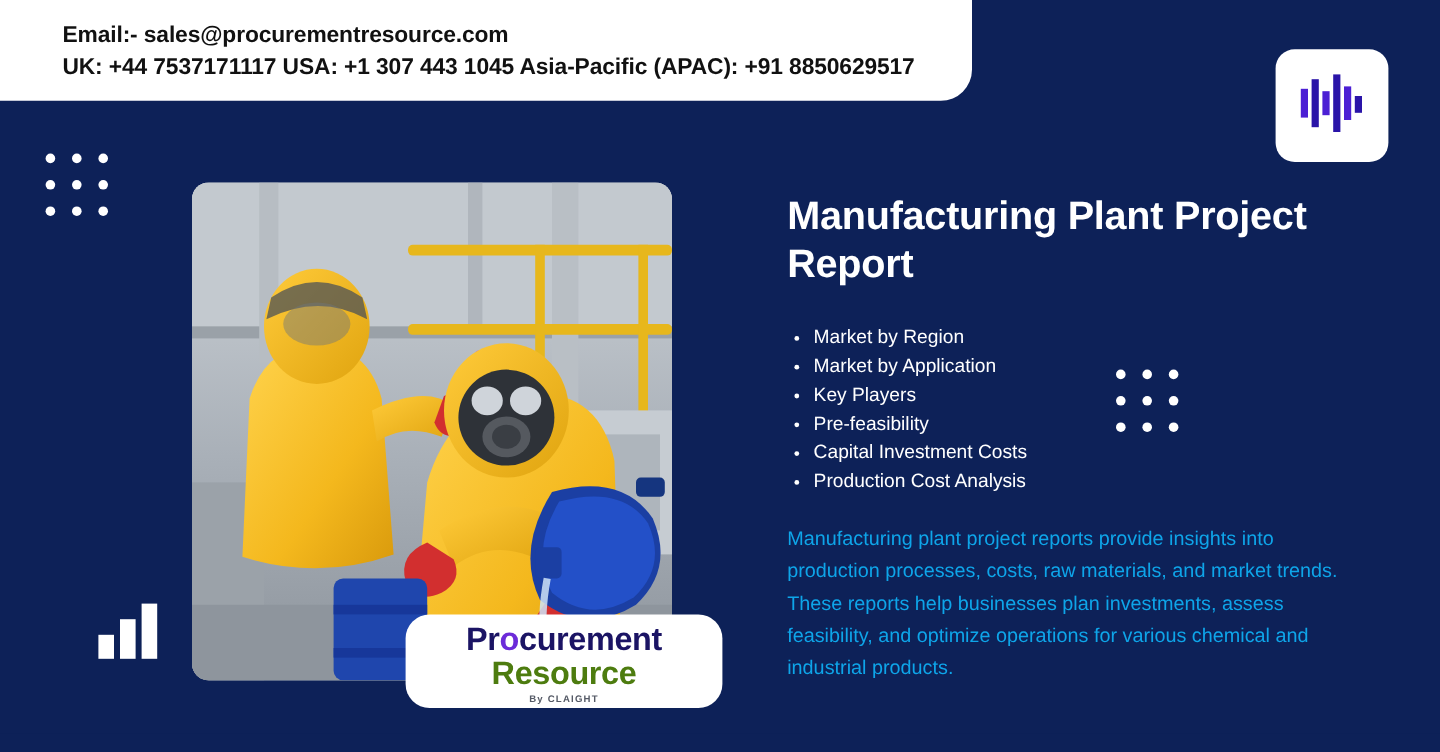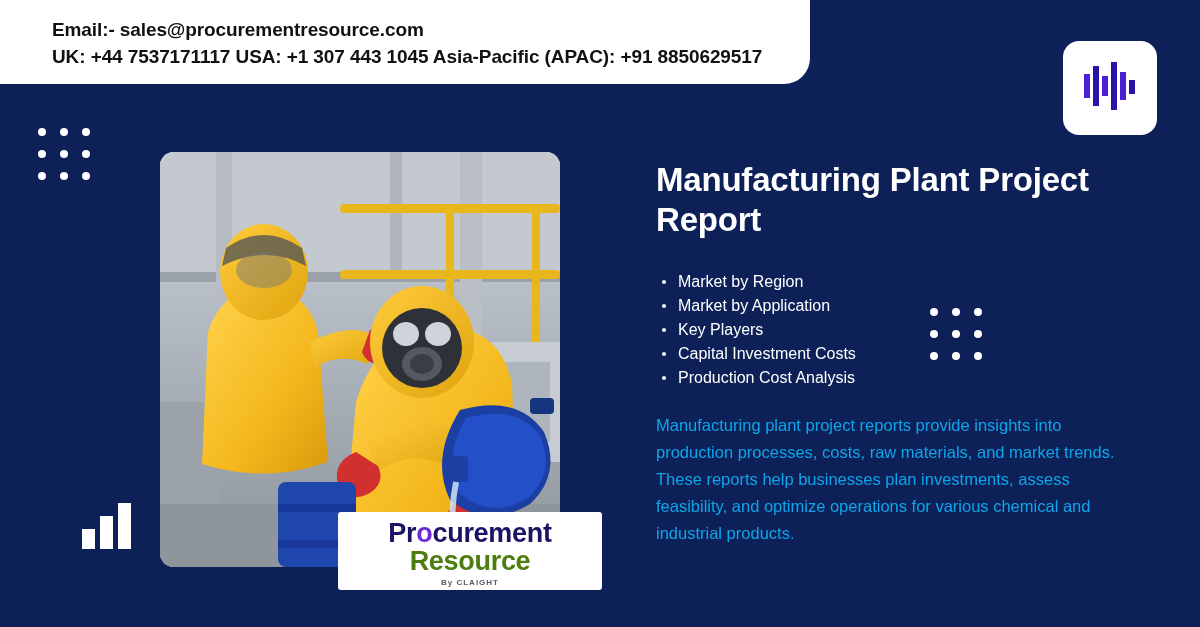--- a/index.html
+++ b/index.html
@@ -73,21 +73,21 @@
     background: #9aa3ad;
   }
   .photo svg { display: block; width: 100%; height: 100%; }
 
   
   .logo-card {
     position: absolute;
     left: 338px; top: 512px;
     width: 264px; height: 78px;
     background: #ffffff;
-    border-radius: 3px;
+    border-radius: 20px;
     display: flex;
     flex-direction: column;
     align-items: center;
     justify-content: center;
     padding-top: 4px;
   }
   .logo-line1 {
     font-size: 27px; font-weight: bold; color: #1b1464;
     letter-spacing: -0.3px; line-height: 28px;
   }
@@ -291,19 +291,20 @@
     <div class="logo-line2">Resource</div>
     <div class="logo-sub">By CLAIGHT</div>
   </div>
 
   <div class="content">
     <h1 class="title">Manufacturing Plant Project Report</h1>
     <ul class="bullets">
       <li>Market by Region</li>
       <li>Market by Application</li>
       <li>Key Players</li>
+      <li>Pre-feasibility</li>
       <li>Capital Investment Costs</li>
       <li>Production Cost Analysis</li>
     </ul>
     <p class="desc">Manufacturing plant project reports provide insights into production processes, costs, raw materials, and market trends. These reports help businesses plan investments, assess feasibility, and optimize operations for various chemical and industrial products.</p>
   </div>
 
 </div>
 
 </body></html>

